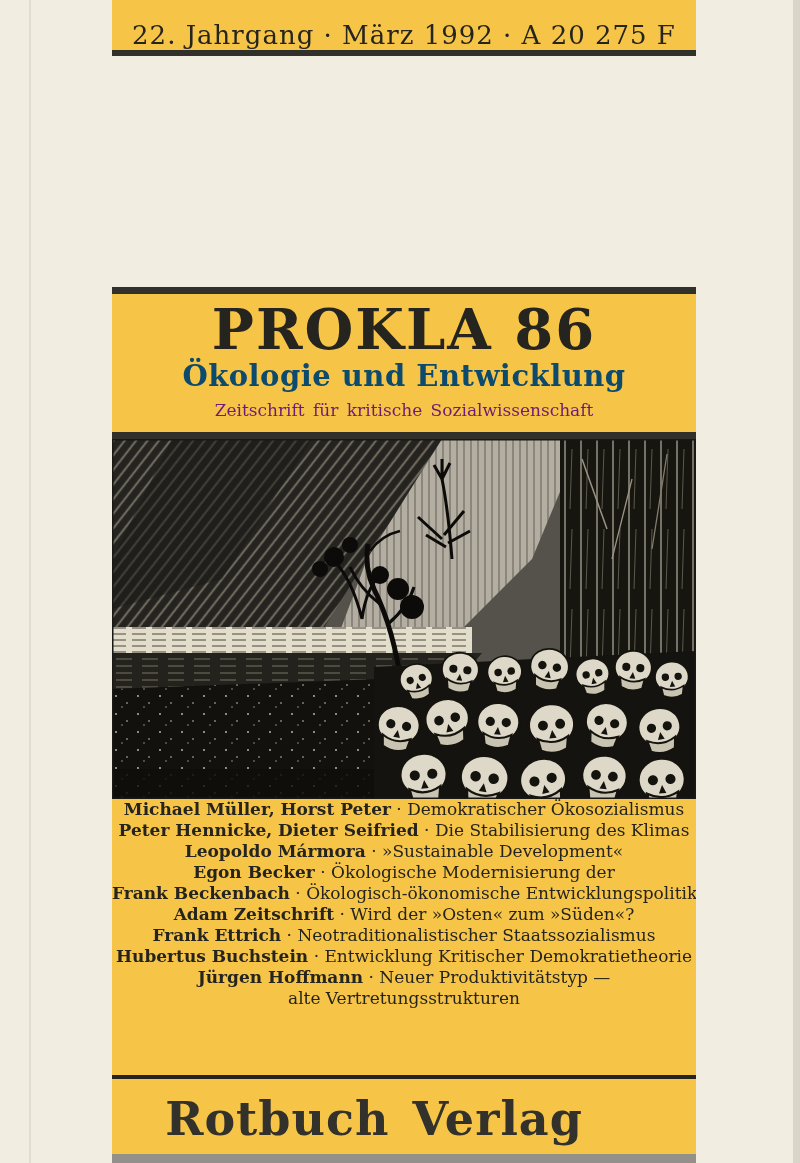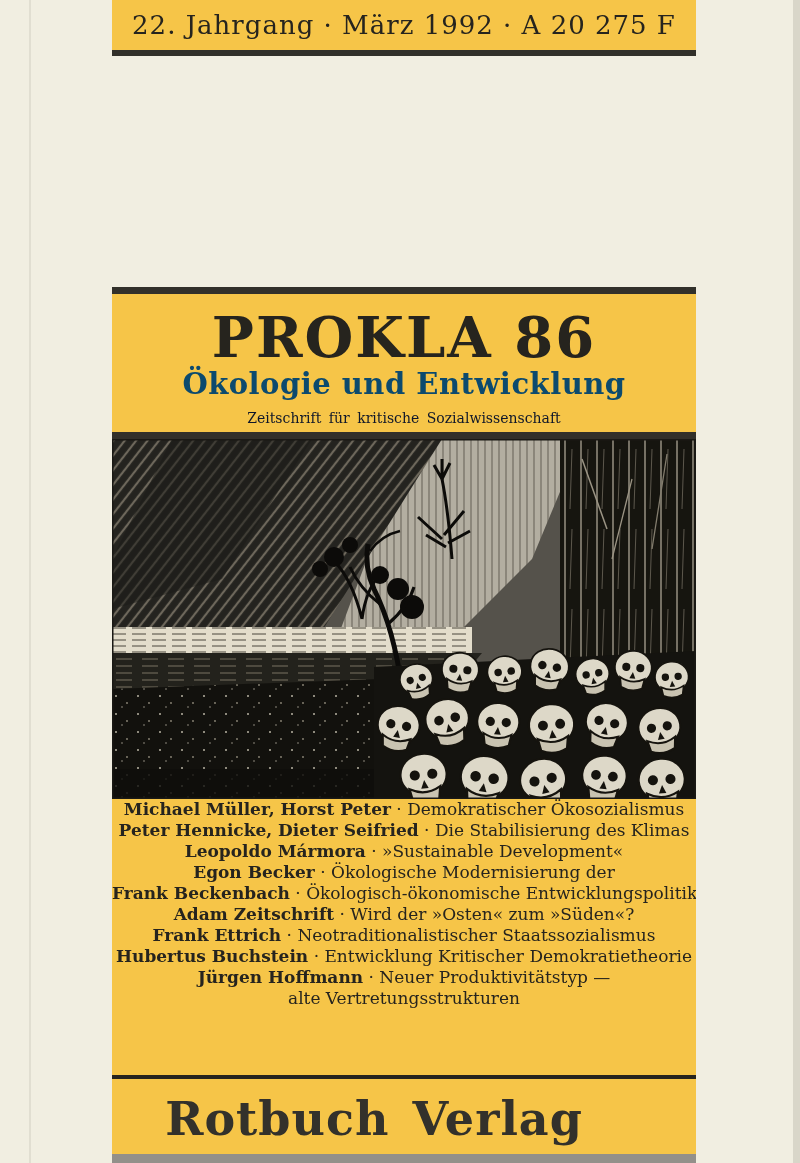--- a/index.html
+++ b/index.html
@@ -17,42 +17,42 @@
     background:rgba(90,85,70,0.10);
   }
   .edge-right {
     position:absolute; right:0; top:0; width:7px; height:100%;
     background:rgba(110,105,95,0.18);
   }
   
   .banner {
     position:absolute; left:112px; top:0; width:584px; height:50px;
     background:#F6C548; border-bottom:6px solid #32302A;
-    display:flex; align-items:center; justify-content:center;
+    display:flex; align-items:flex-end; justify-content:center;
   }
   .banner-text {
     font-size:26px; color:#26241E; letter-spacing:1px; white-space:nowrap;
   }
   
   .cover {
     position:absolute; left:112px; top:287px; width:584px; height:876px;
     background:#F6C548; border-top:7px solid #32302A;
     box-sizing:border-box; overflow:hidden;
   }
-  .cover-header { text-align:center; padding-top:8px;margin-top:8px; }
+  .cover-header { text-align:center; padding-top:8px; }
   .journal-title {
     font-size:56px; line-height:54px; font-weight:bold;
     color:#26241E; letter-spacing:2px; white-space:nowrap;
   }
   .issue-theme {
     font-size:29px; line-height:40px; font-weight:bold;
     color:#0c4a6e; letter-spacing:0.5px; white-space:nowrap;
   }
   .journal-tagline {
-    font-size:14px; line-height:28px; color:#0f172a;
+    font-size:17px; line-height:28px; color:#701a75;
     word-spacing:3px; white-space:nowrap;
   }
   .header-rule {
     position:absolute; left:0; top:138px; width:584px; height:7px;
     background:#32302A;
   }
   .illustration {
     position:absolute; left:0; top:145px; width:584px; height:360px;
     background:#8F8B82;
   }

